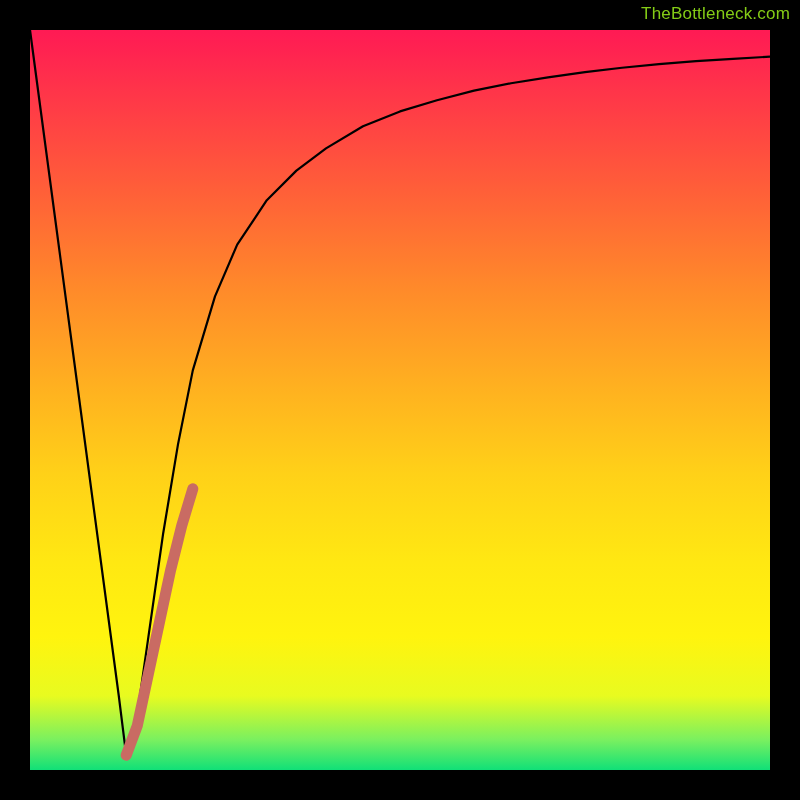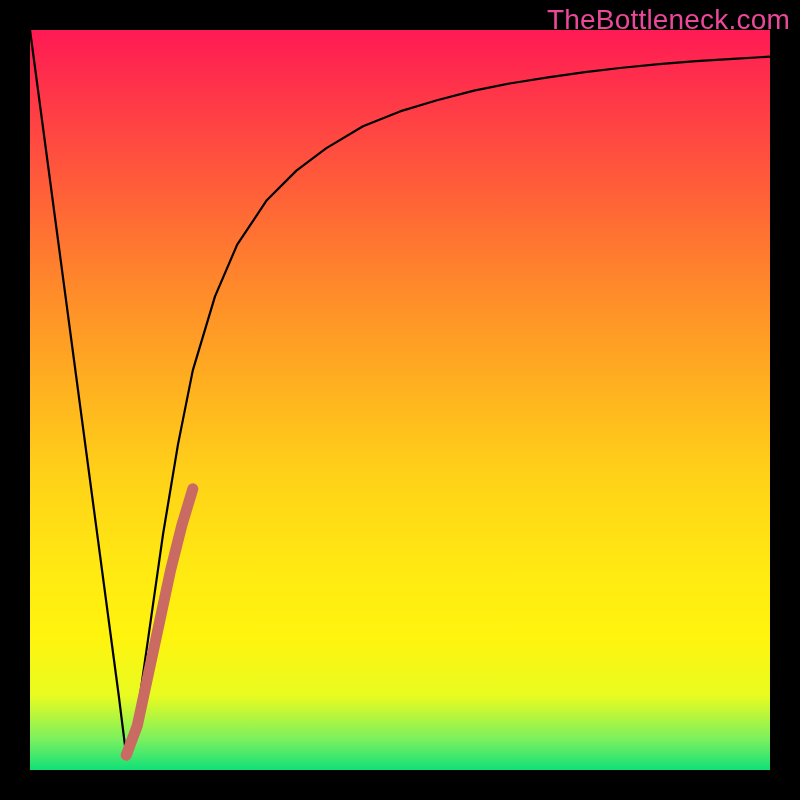--- a/index.html
+++ b/index.html
@@ -34,22 +34,22 @@
       #fff40e 82%,
       #e8fb20 90%,
       #78f060 96%,
       #10e078 100%
     );
   }
   .attribution {
     position: absolute;
     top: 4px;
     right: 10px;
-    color: #ec4899;
-    font-size: 28px;
+    color: #84cc16;
+    font-size: 17px;
     font-weight: 500;
     letter-spacing: 0.2px;
   }
   svg.curves {
     position: absolute;
     left: 0;
     top: 0;
     width: 740px;
     height: 740px;
     overflow: visible;

